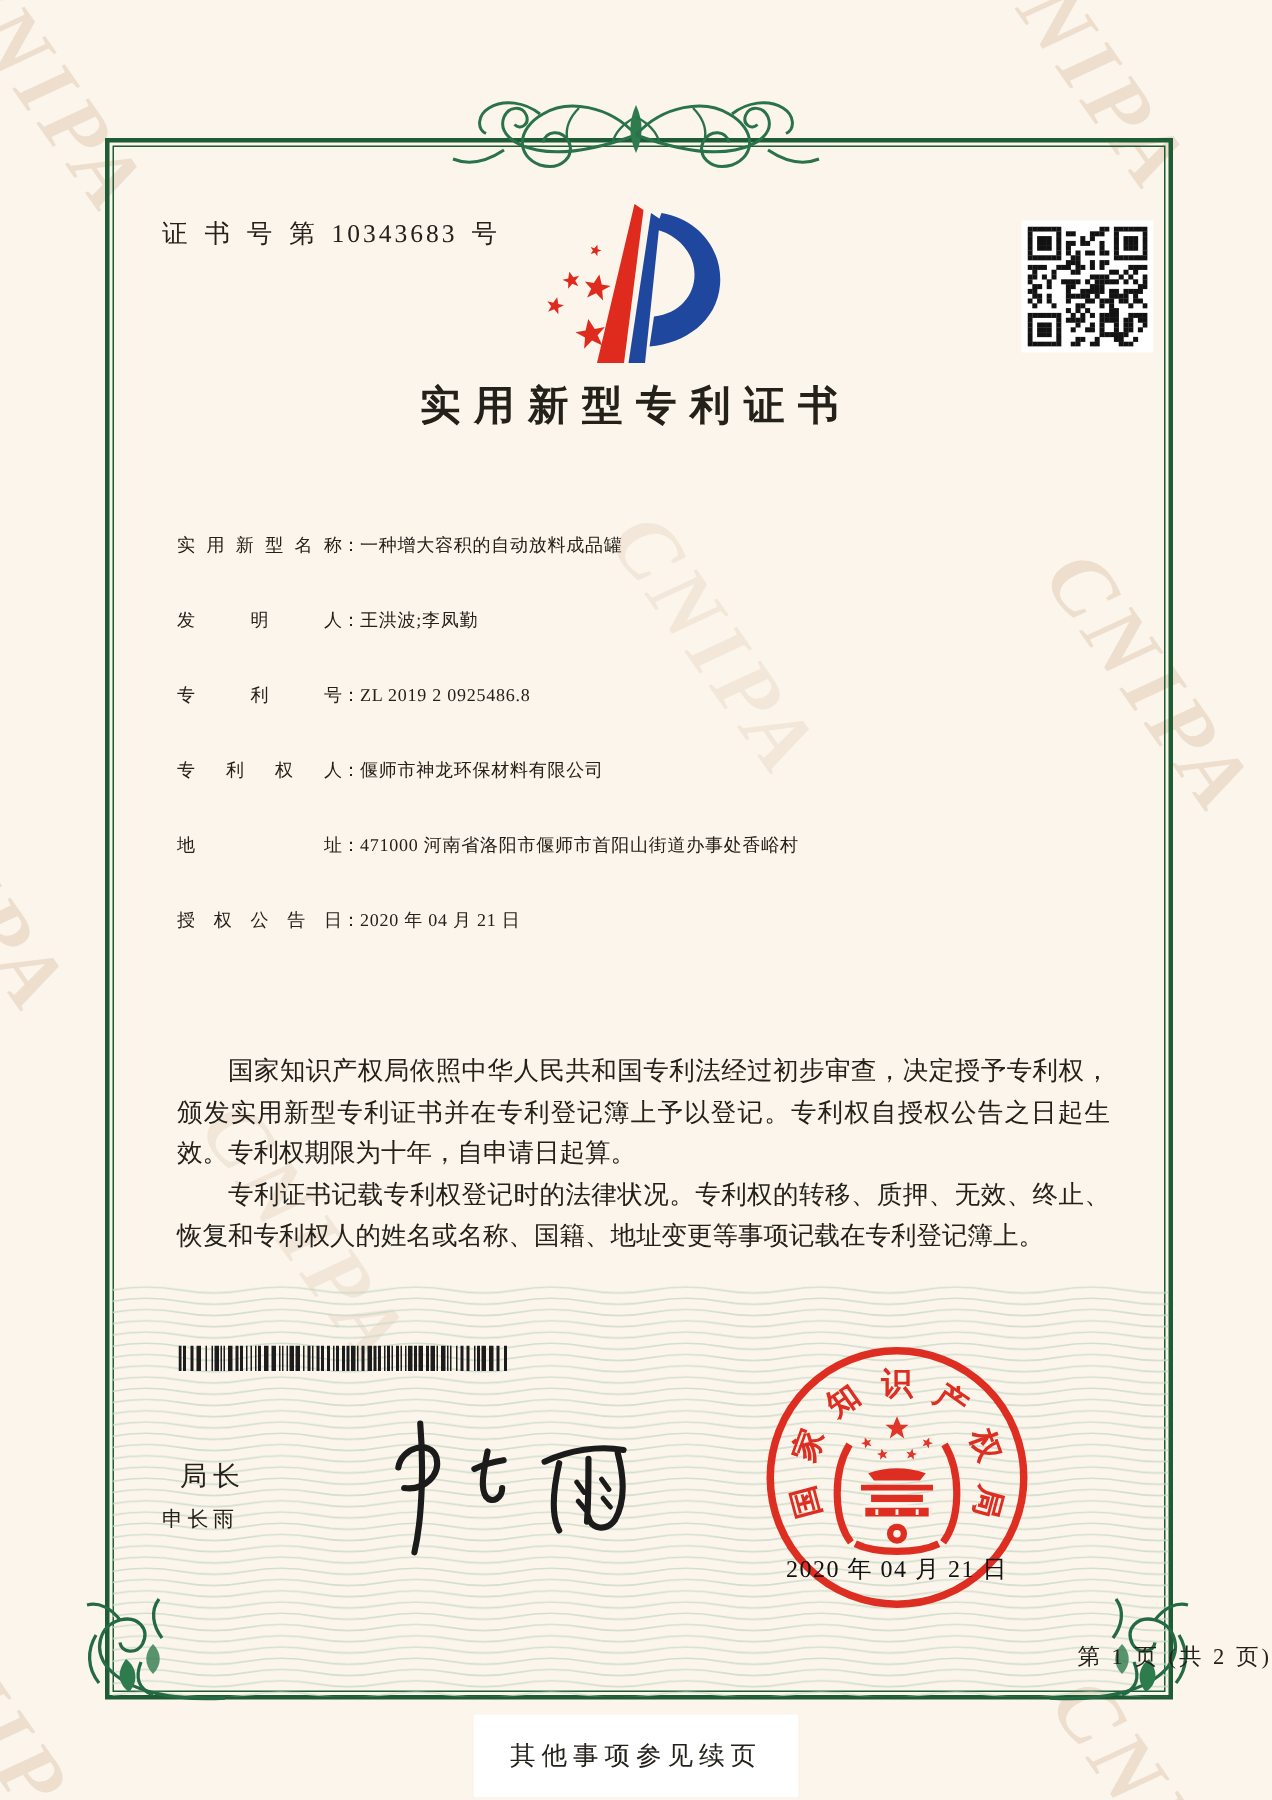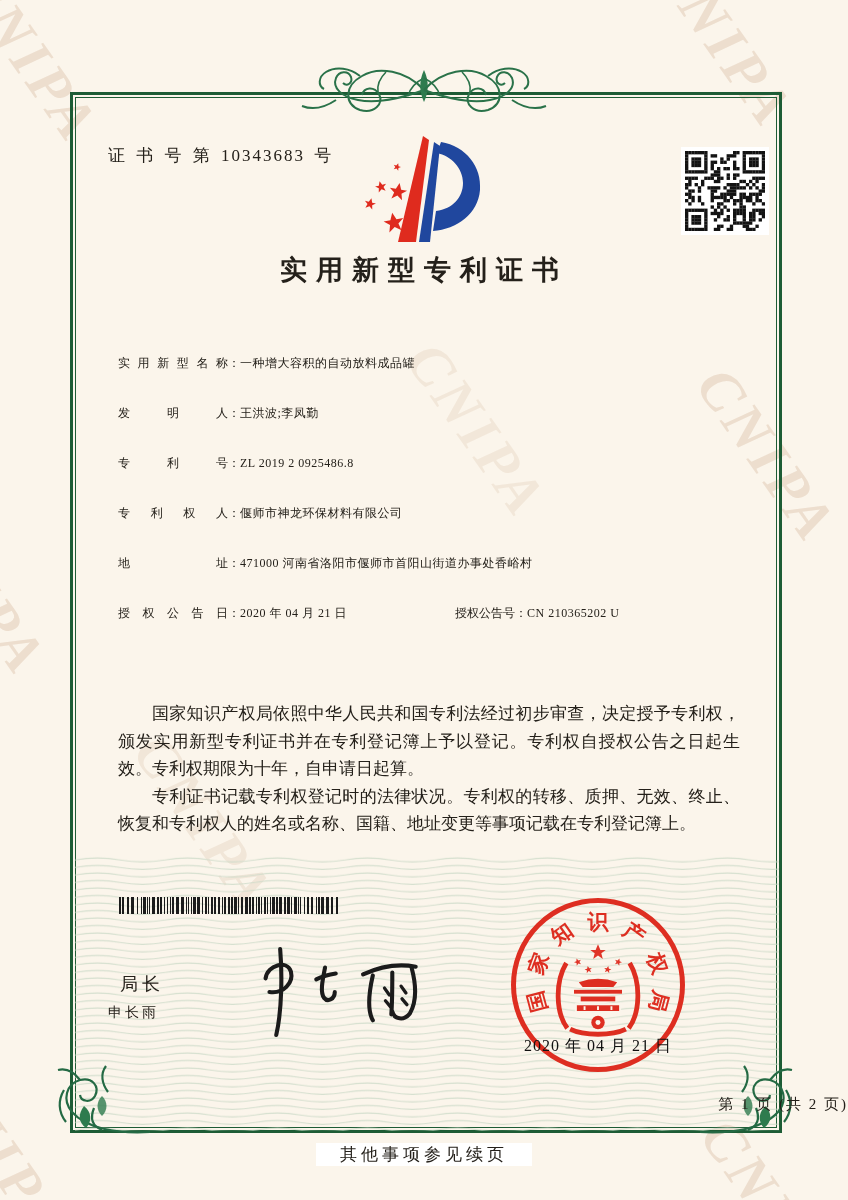--- a/index.html
+++ b/index.html
@@ -52,21 +52,21 @@
   .seal-char:nth-child(5){transform:rotate(35deg) translateY(-63px);}
   .seal-char:nth-child(6){transform:rotate(70deg) translateY(-63px);}
   .seal-char:nth-child(7){transform:rotate(105deg) translateY(-63px);}
   .emblem{position:absolute;left:39px;top:36px;}
   .seal-date{position:absolute;left:509px;top:1036px;width:178px;text-align:center;font-size:16px;
              letter-spacing:1px;color:#111;z-index:4;}
   
   .pagefoot{position:absolute;left:0;right:0;top:1095px;text-align:right;font-size:15px;
             letter-spacing:2px;z-index:2;}
   .contnote{position:absolute;left:50%;top:1143px;transform:translateX(-50%);background:#fff;
-            padding:0 24px;font-size:17px;letter-spacing:4px;z-index:2;}
+            padding:16px 24px;font-size:17px;letter-spacing:4px;z-index:2;}
   
   .orn-top{position:absolute;left:50%;top:58px;transform:translateX(-50%);z-index:2;}
   .orn-bl{position:absolute;left:50px;top:1062px;z-index:2;}
   .orn-br{position:absolute;left:696px;top:1062px;transform:scaleX(-1);z-index:2;}
 </style>
 </head>
 <body>
 
 <div class="wm" style="left:0px;top:-45px">CNIPA</div>
 <div class="wm" style="left:695px;top:-60px">CNIPA</div>
@@ -451,23 +451,20 @@
     <span class="flabel">专利号</span><span>：</span><span class="fvalue">ZL 2019 2 0925486.8</span>
   </div>
   <div class="frow">
     <span class="flabel">专利权人</span><span>：</span><span class="fvalue">偃师市神龙环保材料有限公司</span>
   </div>
   <div class="frow">
     <span class="flabel">地址</span><span>：</span><span class="fvalue">471000 河南省洛阳市偃师市首阳山街道办事处香峪村</span>
   </div>
   <div class="frow">
     <span class="flabel">授权公告日</span><span>：</span><span class="fvalue">2020 年 04 月 21 日</span>
-    <span class="gpair2">
-      <span>授权公告号</span><span>：</span><span class="fvalue">CN 210365202 U</span>
-    </span>
   </div>
 </div>
 
 <div class="paras">
   <p>国家知识产权局依照中华人民共和国专利法经过初步审查，决定授予专利权，颁发实用新型专利证书并在专利登记簿上予以登记。专利权自授权公告之日起生效。专利权期限为十年，自申请日起算。</p>
   <p>专利证书记载专利权登记时的法律状况。专利权的转移、质押、无效、终止、恢复和专利权人的姓名或名称、国籍、地址变更等事项记载在专利登记簿上。</p>
 </div>
 
 <div class="barcode" id="barcode"><svg width="220" height="17">
       <rect x="0" width="2" height="17" fill="#1c1c1c"></rect>

